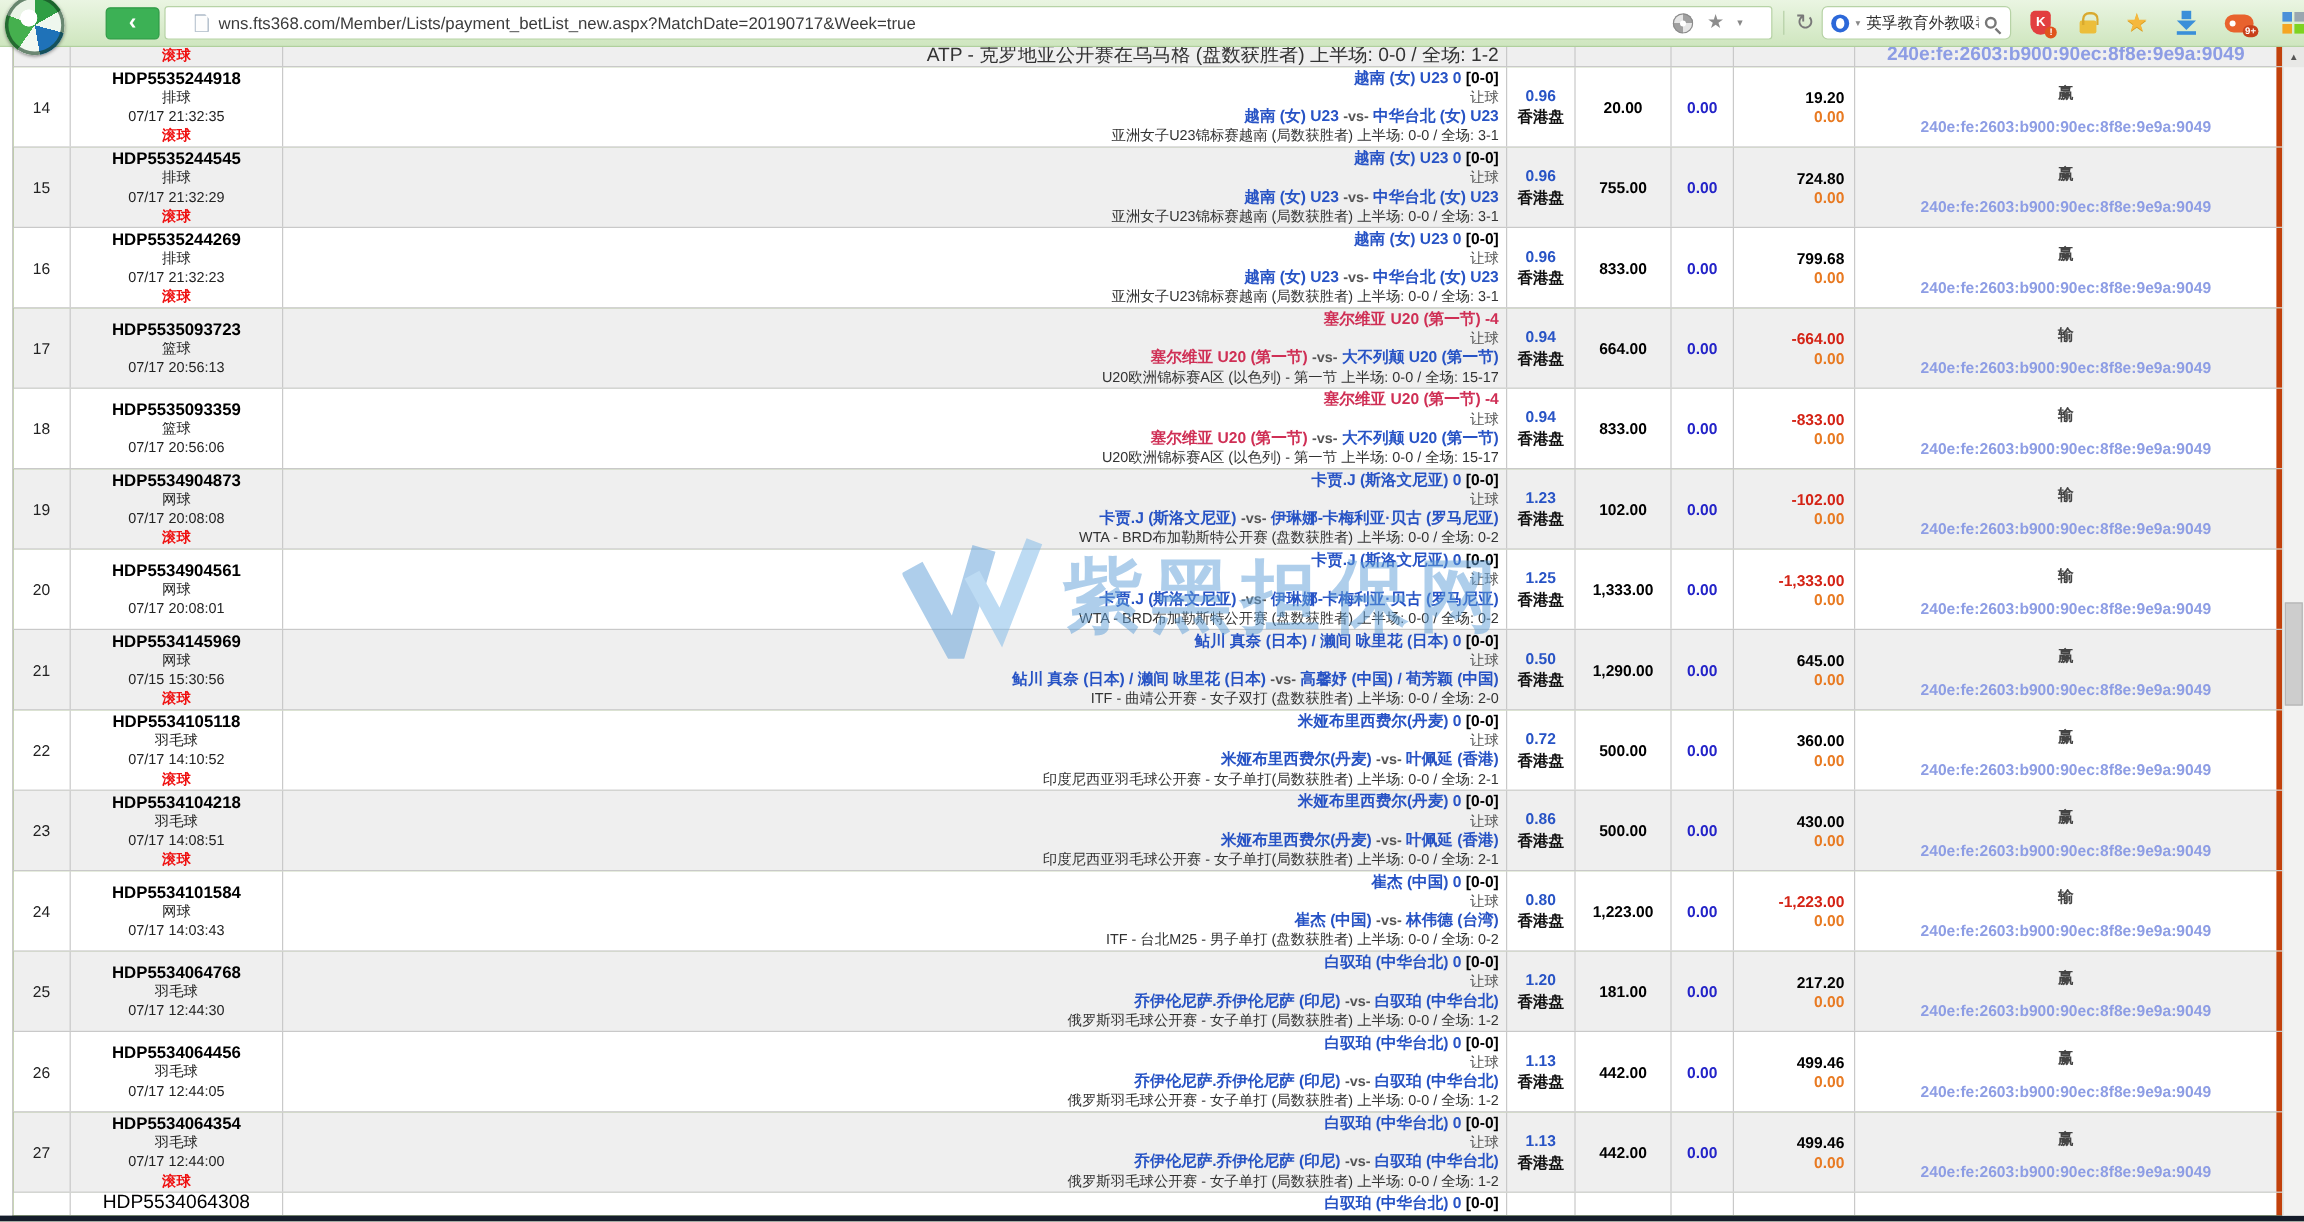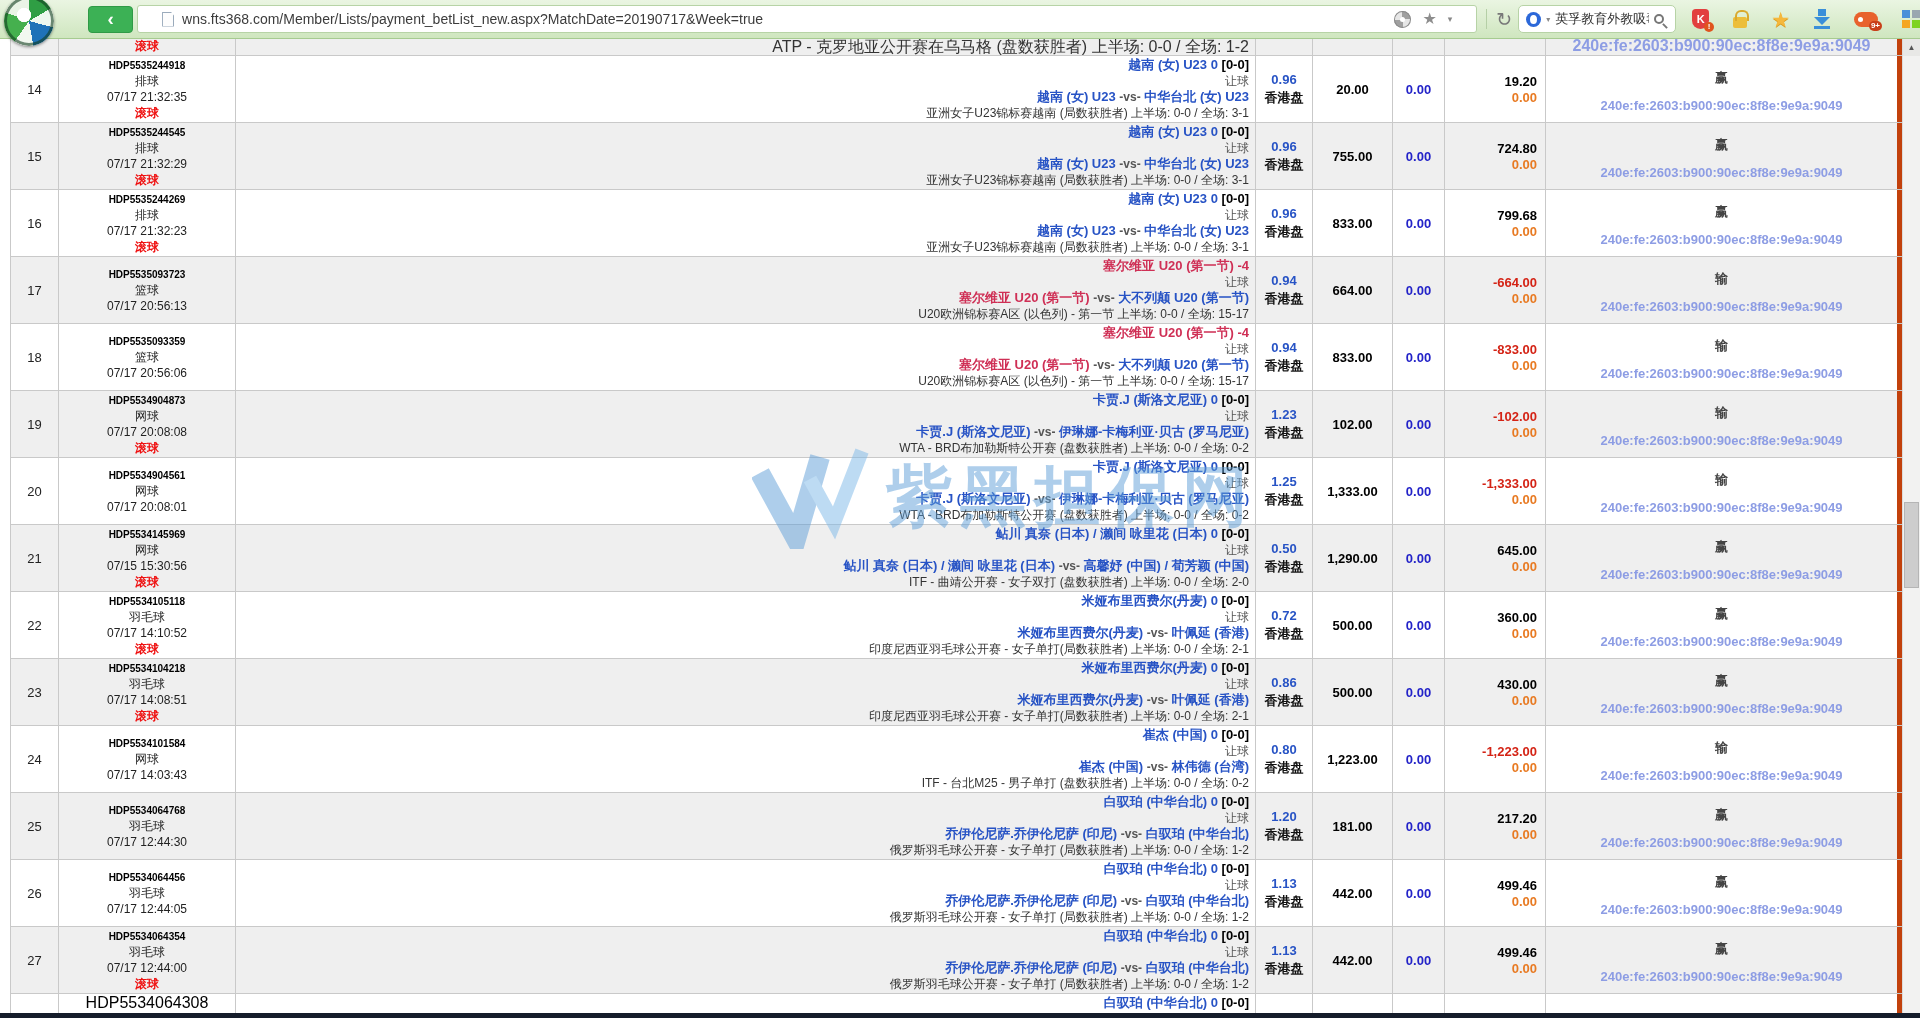--- a/index.html
+++ b/index.html
@@ -75,21 +75,21 @@
     border-left:1px solid #c9c9c9; background:#4d7c0f; overflow:hidden; }
   .brow { display:grid; grid-template-columns:48px 177px 1020px 57px 80px 52px 101px 1fr;
     border-bottom:1px solid #c9c9c9; background:#fff; }
   .brow > div { border-right:1px solid #c9c9c9; overflow:hidden; }
   .brow > div:last-child { border-right:5px solid #c2410c;font-weight:bold; }
   .brow.gray { background:#efefef; }
   .brow.full { height:67px; }
   .cell-num { display:flex; align-items:center; justify-content:center; font-size:13px; color:#222; }
   .cell-id { display:flex; flex-direction:column; align-items:center; justify-content:center;
     gap:1px; font-size:12px; color:#222; line-height:15px; }
-  .cell-id .bid { font-weight:bold; font-size:10px; color:#000; }
+  .cell-id .bid { font-weight:bold; font-size:14px; color:#000; }
   .live { color:#ef1010; font-weight:bold; font-size:12px; }
   .cell-match { display:flex; flex-direction:column; justify-content:center; align-items:flex-end;
     padding-right:6px; font-size:12px; color:#333; line-height:16px; }
   .sel-line, .vs-line { font-size:13px; font-weight:bold; }
   .c-blue { color:#2753c5; } .c-red { color:#cf2f55; }
   .score { color:#000; }
   .bt { color:#555; }
   .vs-sep { color:#555; font-size:12px; }
   .league { color:#333; }
   .cell-odds { display:flex; flex-direction:column; align-items:center; justify-content:center;

